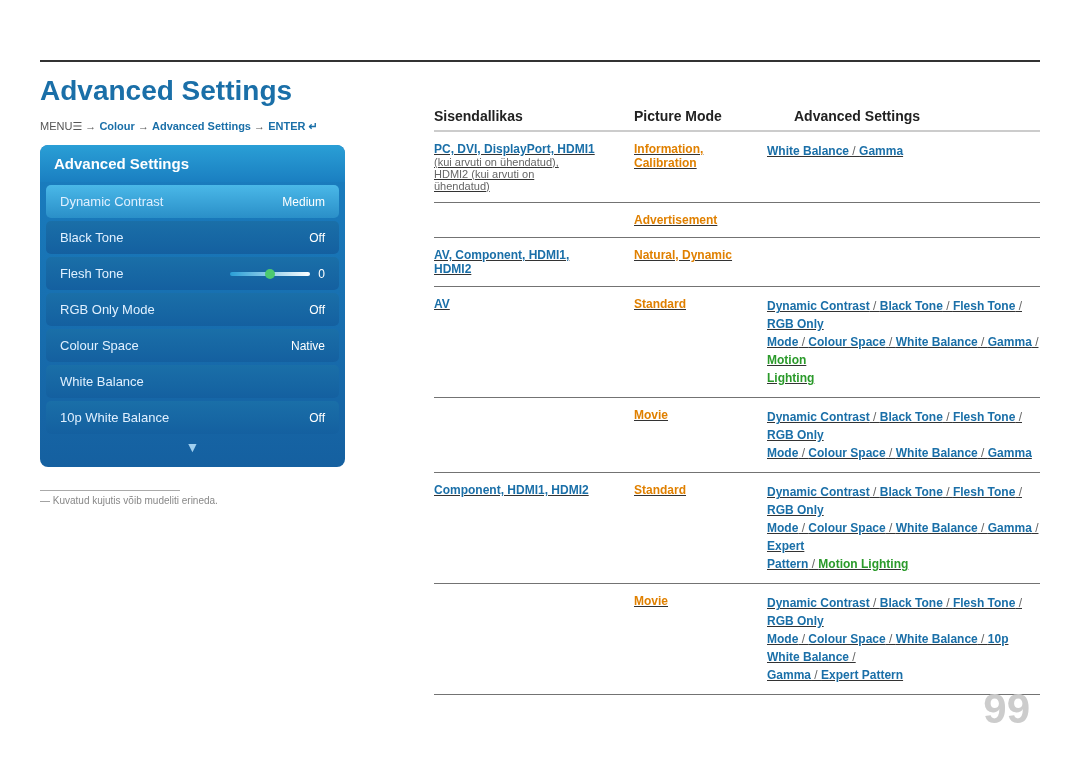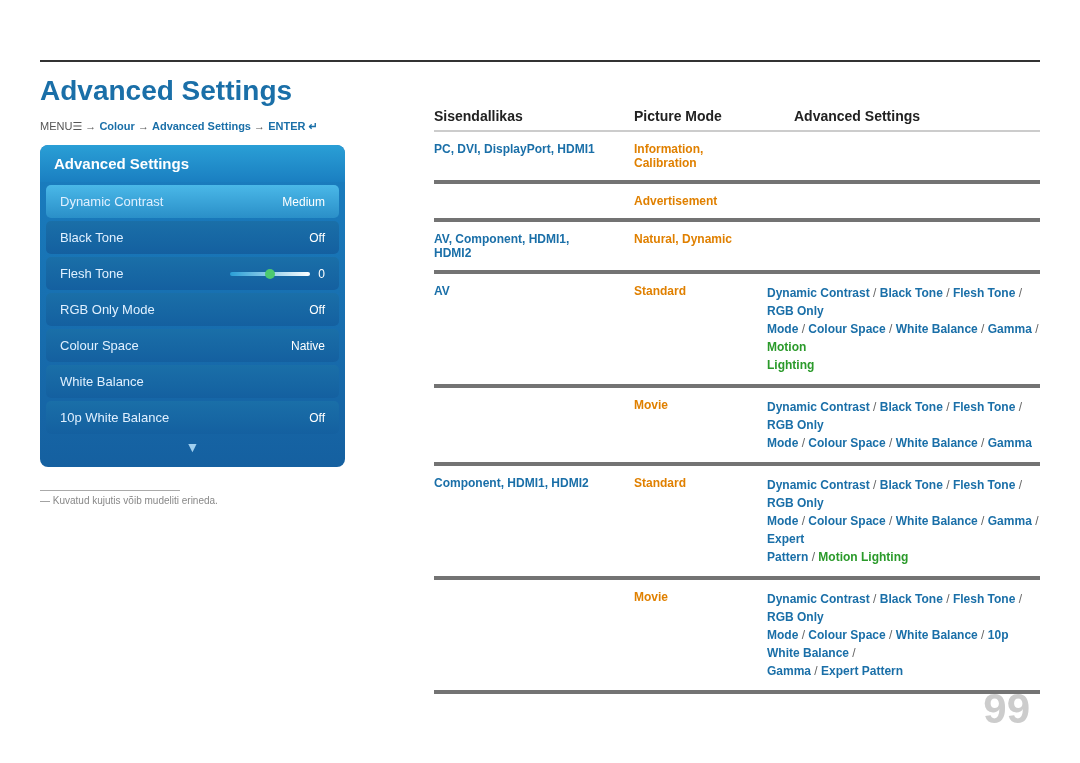--- a/index.html
+++ b/index.html
@@ -144,22 +144,23 @@
       border-bottom: 2px solid #ccc;
     }
 
     .col-sisendallikas { width: 200px; font-size: 14px; font-weight: bold; color: #222; }
     .col-picture-mode { width: 160px; font-size: 14px; font-weight: bold; color: #222; }
     .col-advanced { flex: 1; font-size: 14px; font-weight: bold; color: #222; }
 
     .table-row {
       display: flex;
       padding: 10px 0;
-      border-bottom: 4px solid #737373;
+      border-bottom: 1px solid #737373;
       align-items: flex-start;
+      text-decoration: underline;
     }
 
     .cell-input { width: 200px; font-size: 12px; color: #333; padding-right: 10px; }
     .cell-input strong { font-weight: bold; color: #1a6fa8; }
     .cell-input .sub { color: #666; font-size: 11px; }
 
     .cell-mode { width: 133px; font-size: 12px; color: #e08000; font-weight: bold; }
 
     .cell-adv { flex: 1; font-size: 12px; color: #666; line-height: 1.5; }
     .cell-adv .highlight { color: #1a6fa8; font-weight: bold; }
@@ -245,22 +246,26 @@
 <div class="table-section">
   <div class="table-top">
     <div class="col-sisendallikas">Sisendallikas</div>
     <div class="col-picture-mode">Picture Mode</div>
     <div class="col-advanced">Advanced Settings</div>
   </div>
 
   <div class="table-row">
     <div class="cell-input">
       <strong>PC, DVI, DisplayPort, HDMI1</strong>
+      <div class="sub">(kui arvuti on ühendatud),<br>HDMI2 (kui arvuti on<br>ühendatud)</div>
     </div>
     <div class="cell-mode">Information, Calibration</div>
+    <div class="cell-adv">
+      <span class="highlight">White Balance</span> / <span class="highlight">Gamma</span>
+    </div>
   </div>
 
   <div class="table-row">
     <div class="cell-input"></div>
     <div class="cell-mode">Advertisement</div>
   </div>
 
   <div class="table-row">
     <div class="cell-input">
       <strong>AV, Component, HDMI1,<br>HDMI2</strong>

